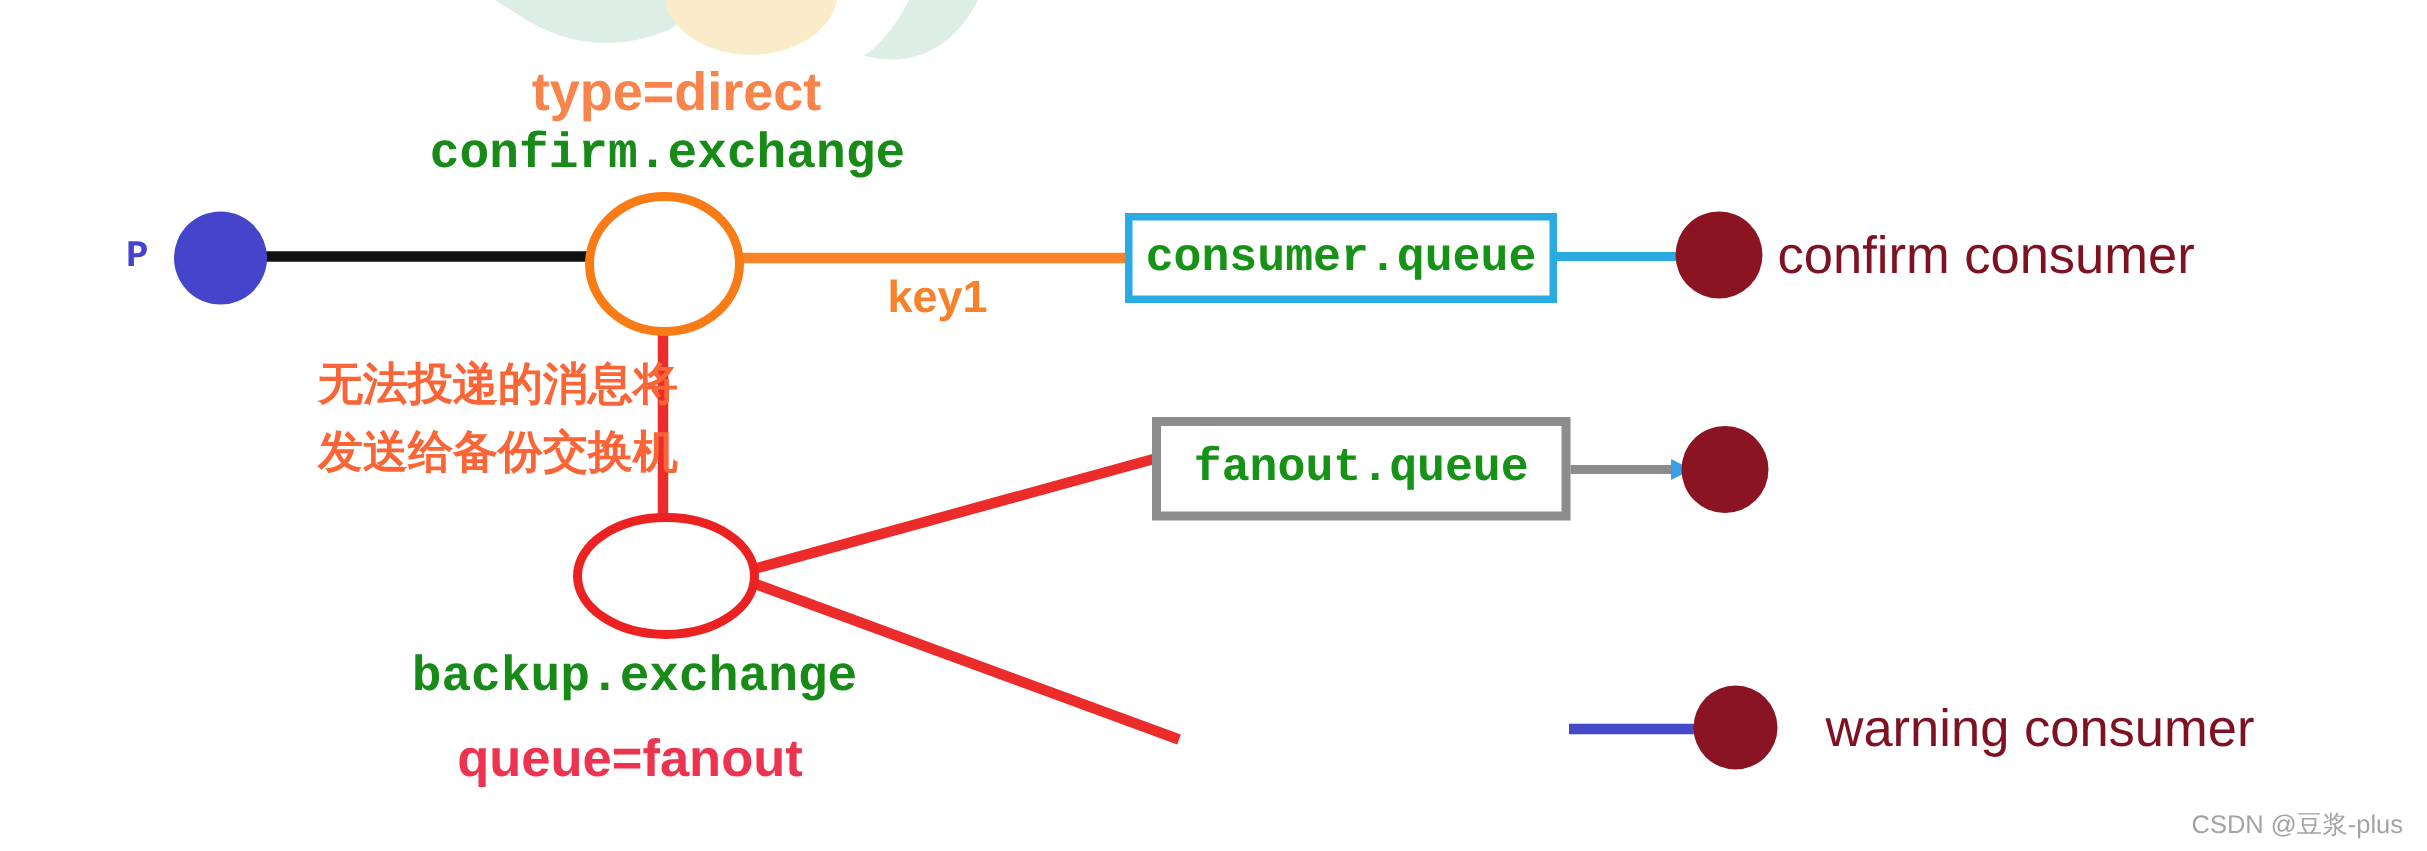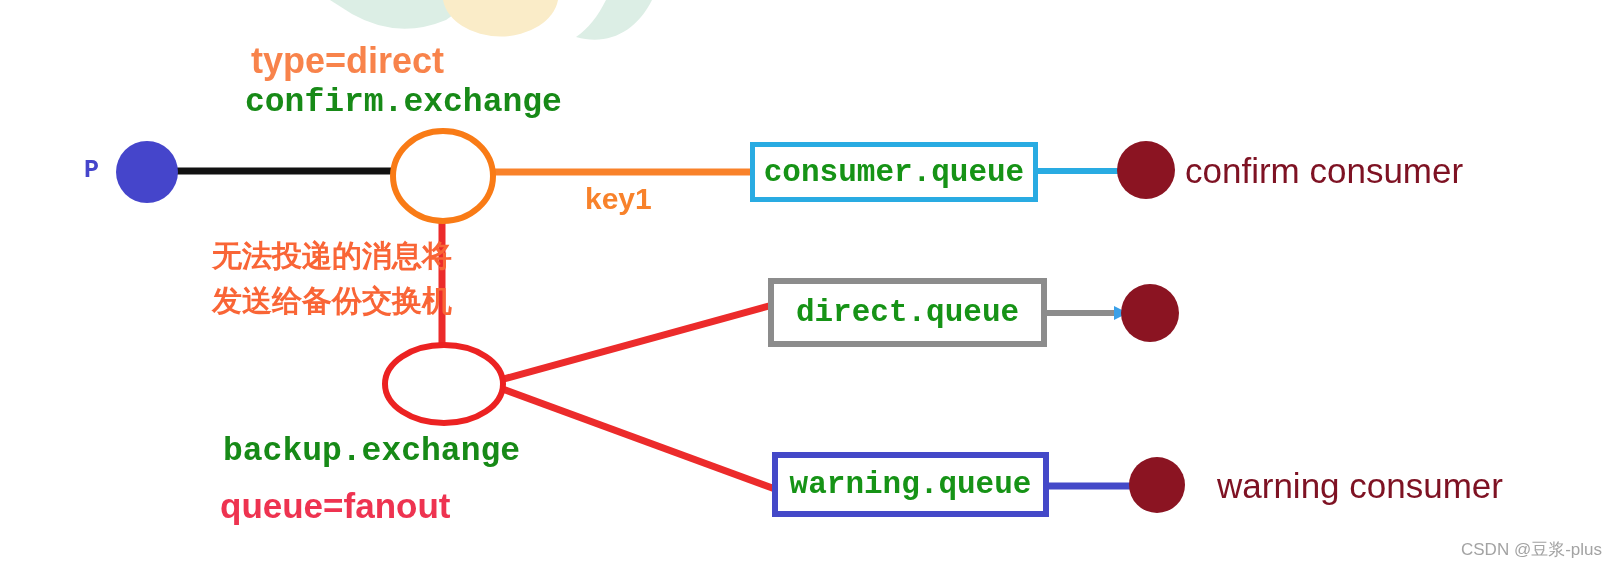--- a/index.html
+++ b/index.html
@@ -5,21 +5,21 @@
   html,body{margin:0;padding:0;background:#ffffff;}
   .stage{
     position:relative;
     width:1618px;height:567px;
     overflow:hidden;
     background:#ffffff;
     font-family:"Liberation Sans", sans-serif;
   }
   .stage svg.layer{position:absolute;left:0;top:0;}
   .txt{position:absolute;white-space:nowrap;}
-  .center{}
+  .center{text-align:center;}
   
   .producer-label{
     left:84px;top:156px;width:30px;
     font-family:"Liberation Mono", monospace;
     font-weight:bold;font-size:25px;color:#4545CB;
   }
   .type-direct{
     left:251px;top:40px;width:400px;
     font-size:36px;font-weight:bold;color:#F8834B;
   }
@@ -93,24 +93,21 @@
     <circle cx="147" cy="172" r="31" fill="#4545CB"></circle>
     <circle cx="1146" cy="170" r="29" fill="#8B1422"></circle>
     <circle cx="1150" cy="313" r="29" fill="#8B1422"></circle>
     <circle cx="1157" cy="485" r="28" fill="#8B1422"></circle>
   </svg>
 
   <div class="queue-box q-confirm">
     <span>consumer.queue</span>
   </div>
   <div class="queue-box q-backup">
-    <span>direct.queue</span>
-  </div>
-  <div class="queue-box q-warning">
-    <span>warning.queue</span>
+    <span>fanout.queue</span>
   </div>
 
   <div class="txt producer-label">P</div>
 
   <div class="txt type-direct center">type=direct</div>
 
   <div class="txt confirm-ex-name center">confirm.exchange</div>
 
   <div class="txt key1-label center">key1</div>
 

